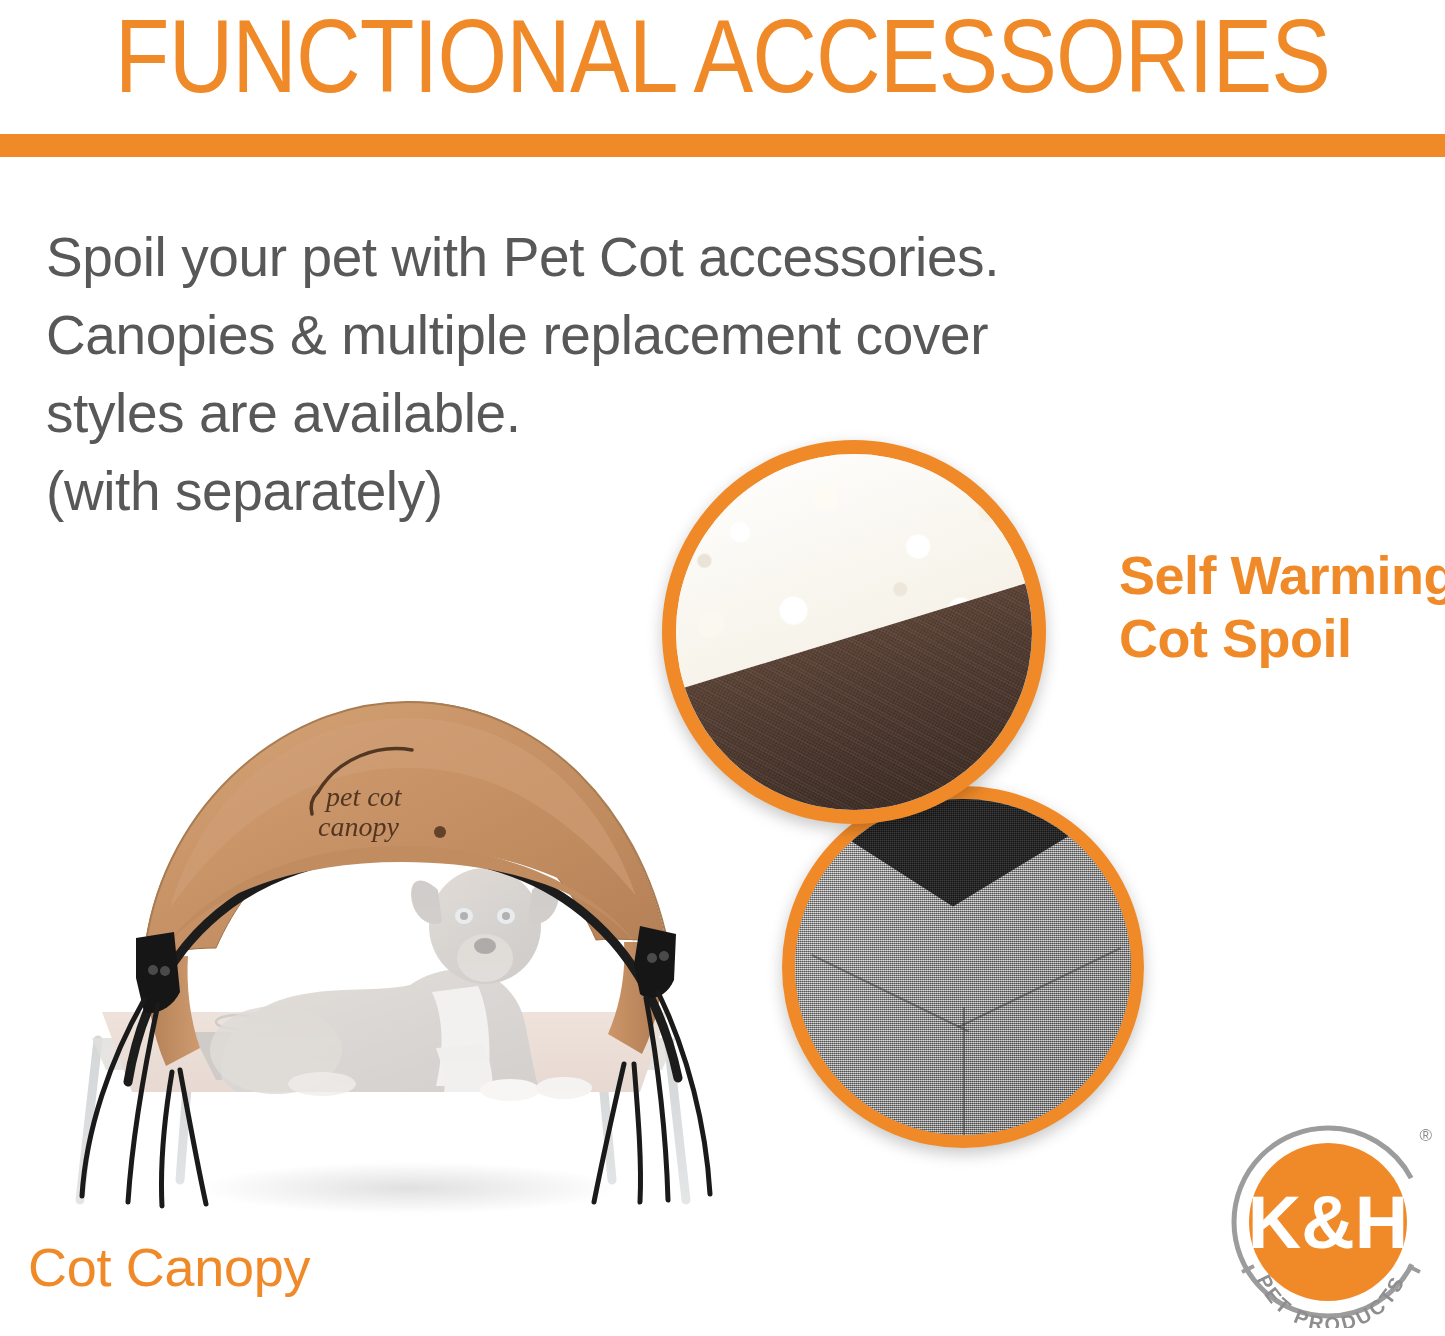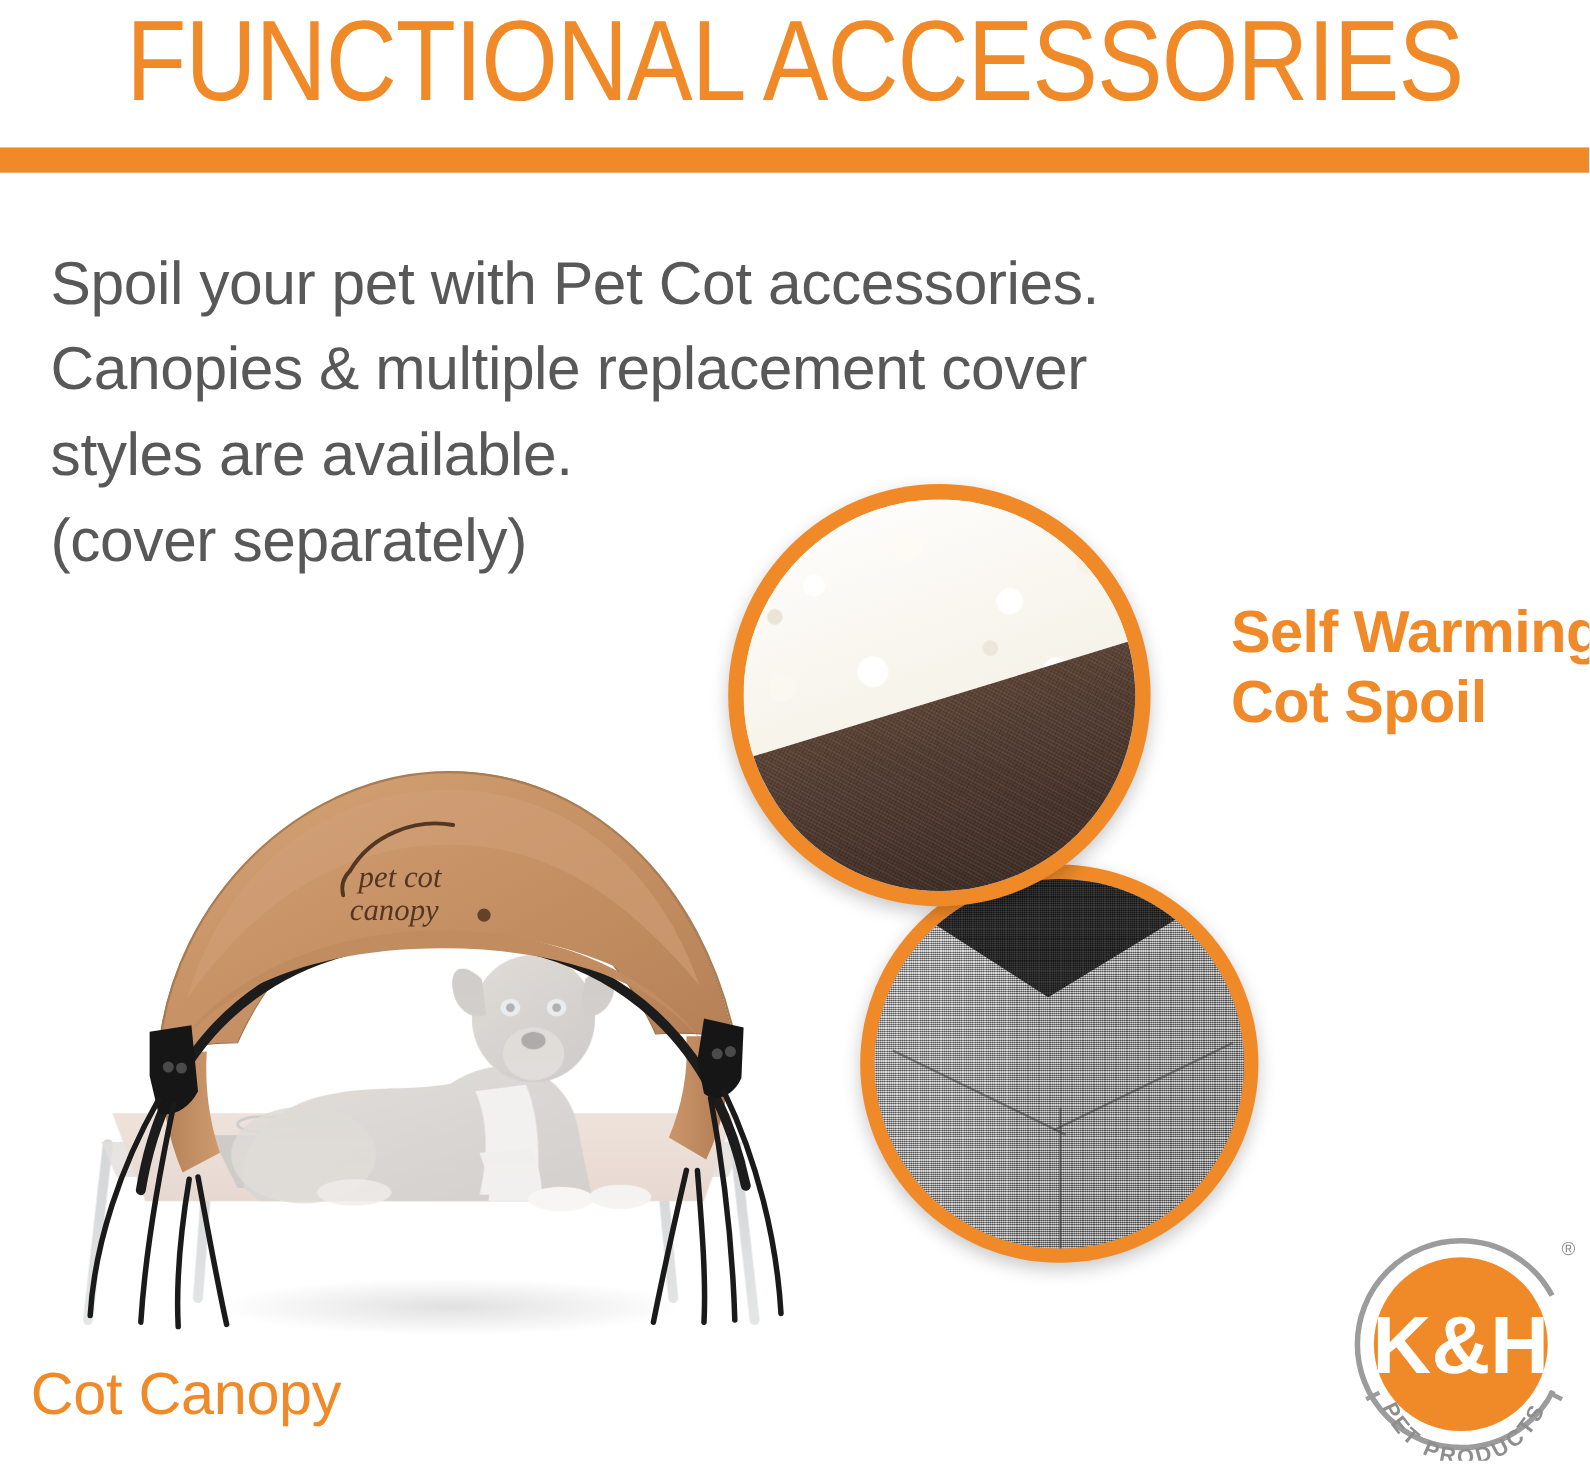--- a/index.html
+++ b/index.html
@@ -192,21 +192,21 @@
 
 <div id="page">
 
   <div id="header-title">FUNCTIONAL ACCESSORIES</div>
   <div id="header-rule"></div>
 
   <div id="body-copy">
     <span class="ln">Spoil your pet with Pet Cot accessories.</span>
     <span class="ln">Canopies &amp; multiple replacement cover</span>
     <span class="ln">styles are available.</span>
-    <span class="ln">(cover separately)</span>
+    <span class="ln">(with separately)</span>
   </div>
 
   <div class="circle-wrap" style="left:782px; top:786px; width:362px; height:362px;">
     <div class="circle-ring" style="left:0; top:0; width:362px; height:362px;"></div>
     <div class="circle-inner" style="left:13px; top:13px; width:336px; height:336px;">
       <div class="meshfill">
         <div class="mesh-gray"></div>
         <div class="mesh-black"></div>
         <div class="mesh-seam s1"></div>
         <div class="mesh-seam s2"></div>

